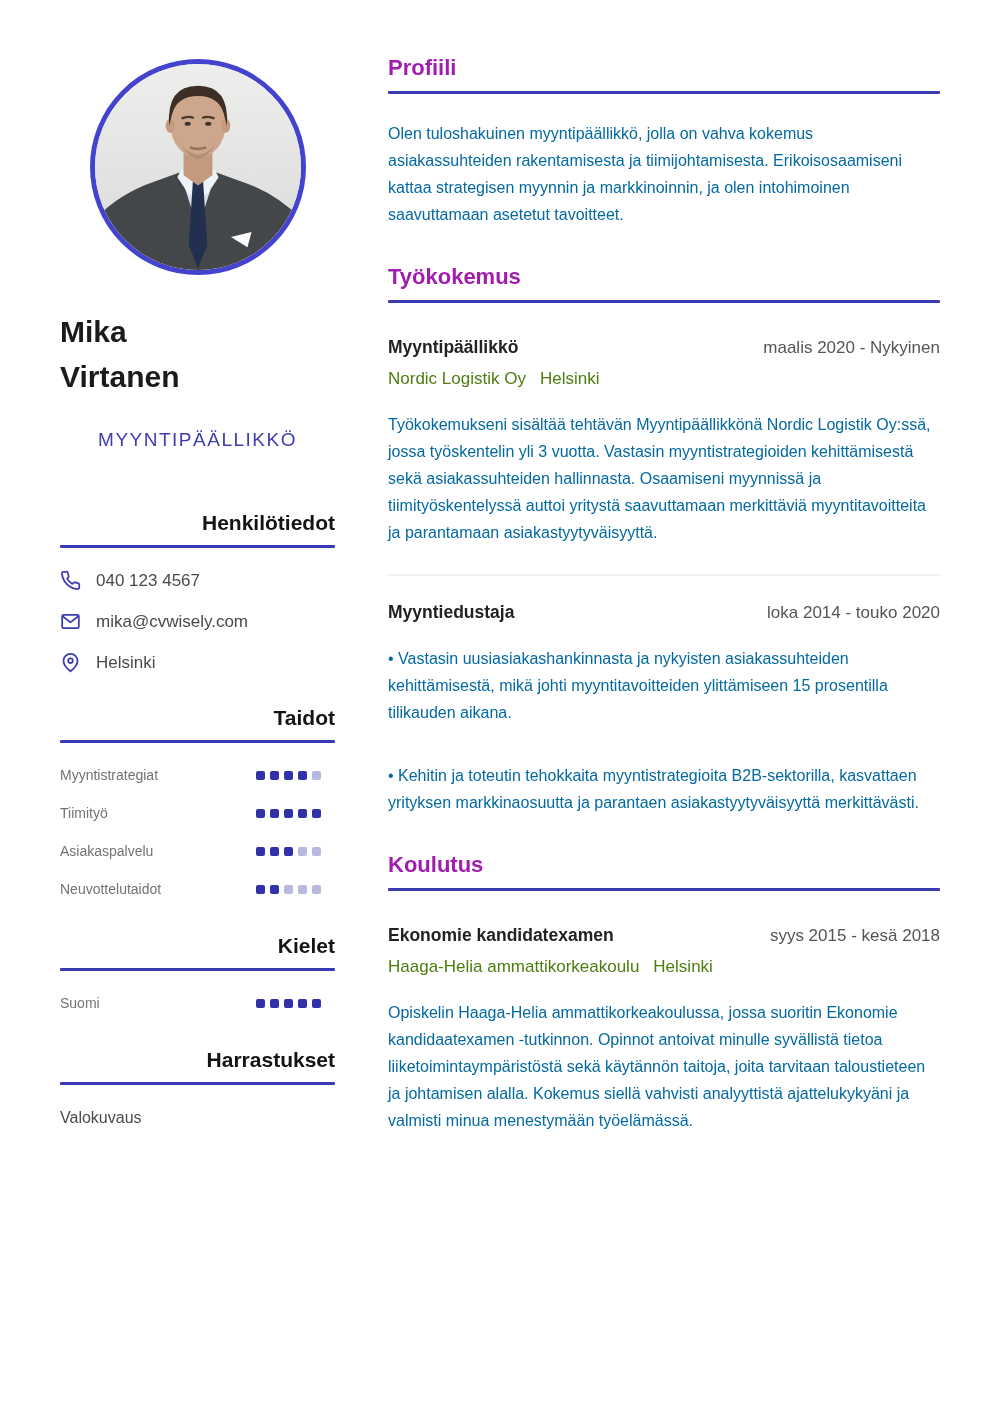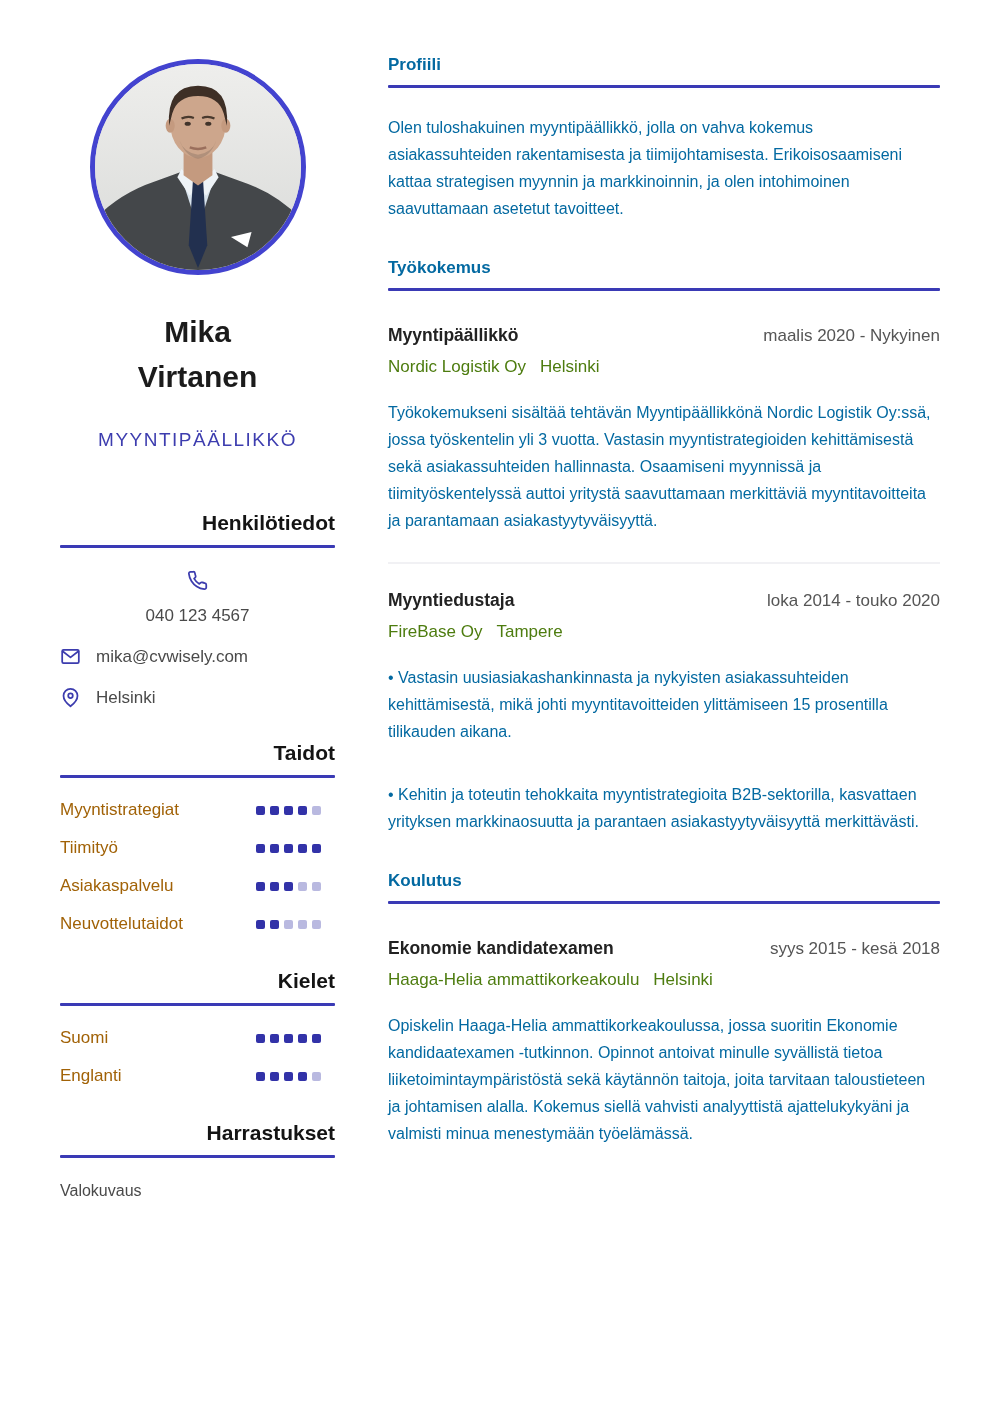--- a/index.html
+++ b/index.html
@@ -11,49 +11,49 @@
   .layout{display:flex;padding:55px 60px 0 60px;gap:53px;box-sizing:border-box;}
   .sidebar{flex:0 0 275px;width:275px;}
   .main{flex:1 1 auto;min-width:0;}
 
   
   .photo-ring{
     width:206px;height:206px;border-radius:50%;
     border:5px solid #4343cf;margin:4px auto 0;overflow:hidden;background:#e4e5e3;
   }
   .photo-ring svg{display:block;width:100%;height:100%;}
-  .name{margin-top:34px;text-align:center;font-size:30px;font-weight:700;color:#1b1b1b;line-height:1.5;}
+  .name{margin-top:34px;text-align:left;font-size:30px;font-weight:700;color:#1b1b1b;line-height:1.5;}
   .role{margin-top:30px;text-align:center;font-size:19px;color:#3d3daf;letter-spacing:1.5px;font-weight:400;}
 
   .side-section{margin-top:33px;}
   .side-section.first{margin-top:60px;}
   .side-header{font-size:21px;font-weight:700;color:#141414;text-align:right;}
   .rule{height:3px;background:#3a3ab5;margin-top:10px;border-radius:1px;}
 
   .contact-list{margin-top:22px;}
   .contact-row{display:flex;align-items:center;gap:15px;margin-top:20px;font-size:17px;color:#4a4a4a;}
-  .contact-row:first-child{margin-top:0;flex-direction:column;}
+  .contact-row:first-child{margin-top:0;}
   .cicon{width:21px;height:21px;flex:0 0 21px;color:#3c3cae;}
   .cicon svg{display:block;width:100%;height:100%;stroke:#3c3cae;fill:none;stroke-width:2;stroke-linecap:round;stroke-linejoin:round;}
 
   .rate-list{margin-top:20px;}
   .rate-row{display:flex;justify-content:space-between;align-items:center;margin-top:14px;min-height:24px;}
   .rate-row:first-child{margin-top:0;}
-  .rate-name{font-size:17px;color:#a16207;}
+  .rate-name{font-size:14px;color:#737373;}
   .dots{display:flex;gap:5px;padding-right:14px;}
   .dot{width:9px;height:9px;border-radius:2px;}
   .dot.filled{background:#3232a8;}
   .dot.empty{background:#b9b9e0;}
 
   .hobby{margin-top:24px;font-size:16px;color:#4a4a4a;}
 
   
   .m-section{margin-top:0;}
   .m-section + .m-section{margin-top:36px;}
-  .m-header{font-size:17px;font-weight:700;color:#0369a1;}
+  .m-header{font-size:22px;font-weight:700;color:#a21caf;}
   .para{font-size:16px;line-height:27px;color:#0369a1;margin:26px 0 0;}
   .para.tight{margin-top:22px;}
   .para.bullet-gap{margin-top:36px;}
 
   .entry-head{display:flex;justify-content:space-between;align-items:baseline;margin-top:34px;}
   .entry-role{font-size:17.5px;font-weight:700;color:#222;}
   .entry-period{font-size:17px;color:#555;}
   .entry-company{margin-top:11px;font-size:17px;color:#4d7c0f;display:flex;gap:14px;}
   .divider{height:2px;background:#f1f1f4;margin-top:28px;}
   .job2-head{margin-top:26px;}
@@ -200,30 +200,20 @@
           <div class="rate-row">
             <span class="rate-name">Suomi</span>
             <span class="dots">
                 <span class="dot filled"></span>
                 <span class="dot filled"></span>
                 <span class="dot filled"></span>
                 <span class="dot filled"></span>
                 <span class="dot filled"></span>
               </span>
           </div>
-          <div class="rate-row">
-            <span class="rate-name">Englanti</span>
-            <span class="dots">
-                <span class="dot filled"></span>
-                <span class="dot filled"></span>
-                <span class="dot filled"></span>
-                <span class="dot filled"></span>
-                <span class="dot empty"></span>
-              </span>
-          </div>
         </div>
       </div>
 
       <div class="side-section">
         <div class="side-header">Harrastukset</div>
         <div class="rule"></div>
         <div class="hobby">Valokuvaus</div>
       </div>
 
     </div>
@@ -252,24 +242,20 @@
           <p class="para tight">Työkokemukseni sisältää tehtävän Myyntipäällikkönä Nordic Logistik Oy:ssä, jossa työskentelin yli 3 vuotta. Vastasin myyntistrategioiden kehittämisestä sekä asiakassuhteiden hallinnasta. Osaamiseni myynnissä ja tiimityöskentelyssä auttoi yritystä saavuttamaan merkittäviä myyntitavoitteita ja parantamaan asiakastyytyväisyyttä.</p>
         </div>
 
         <div class="divider"></div>
 
         <div>
           <div class="entry-head job2-head">
             <span class="entry-role">Myyntiedustaja</span>
             <span class="entry-period">loka 2014 - touko 2020</span>
           </div>
-          <div class="entry-company">
-            <span>FireBase Oy</span>
-            <span>Tampere</span>
-          </div>
           <p class="para tight">• Vastasin uusiasiakashankinnasta ja nykyisten asiakassuhteiden kehittämisestä, mikä johti myyntitavoitteiden ylittämiseen 15 prosentilla tilikauden aikana.</p>
           <p class="para bullet-gap">• Kehitin ja toteutin tehokkaita myyntistrategioita B2B-sektorilla, kasvattaen yrityksen markkinaosuutta ja parantaen asiakastyytyväisyyttä merkittävästi.</p>
         </div>
       </div>
 
       <div class="m-section">
         <div class="m-header">Koulutus</div>
         <div class="rule"></div>
 
         <div>

